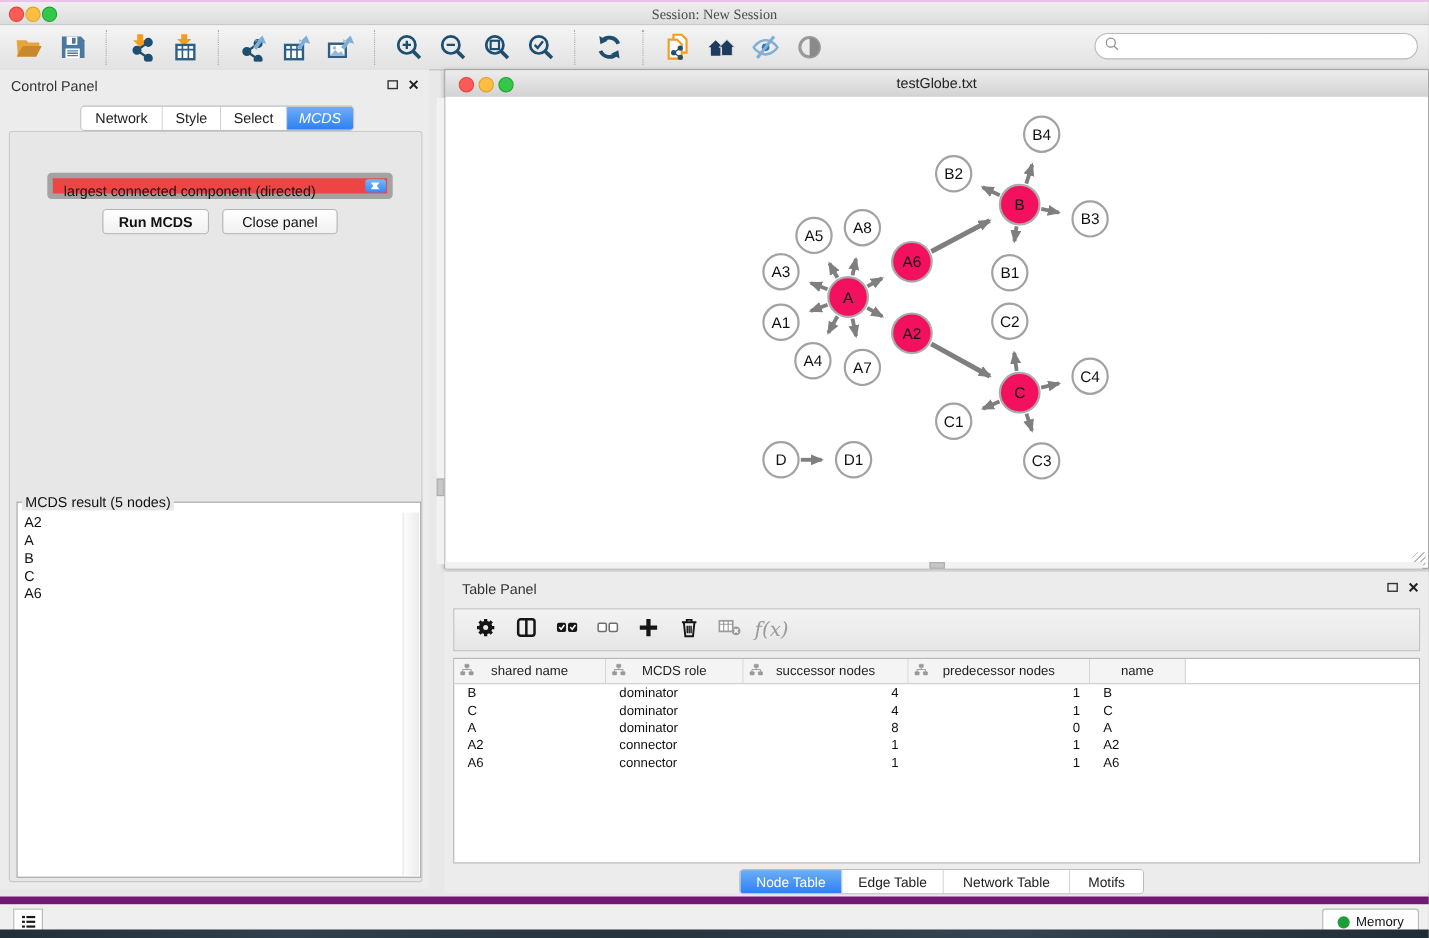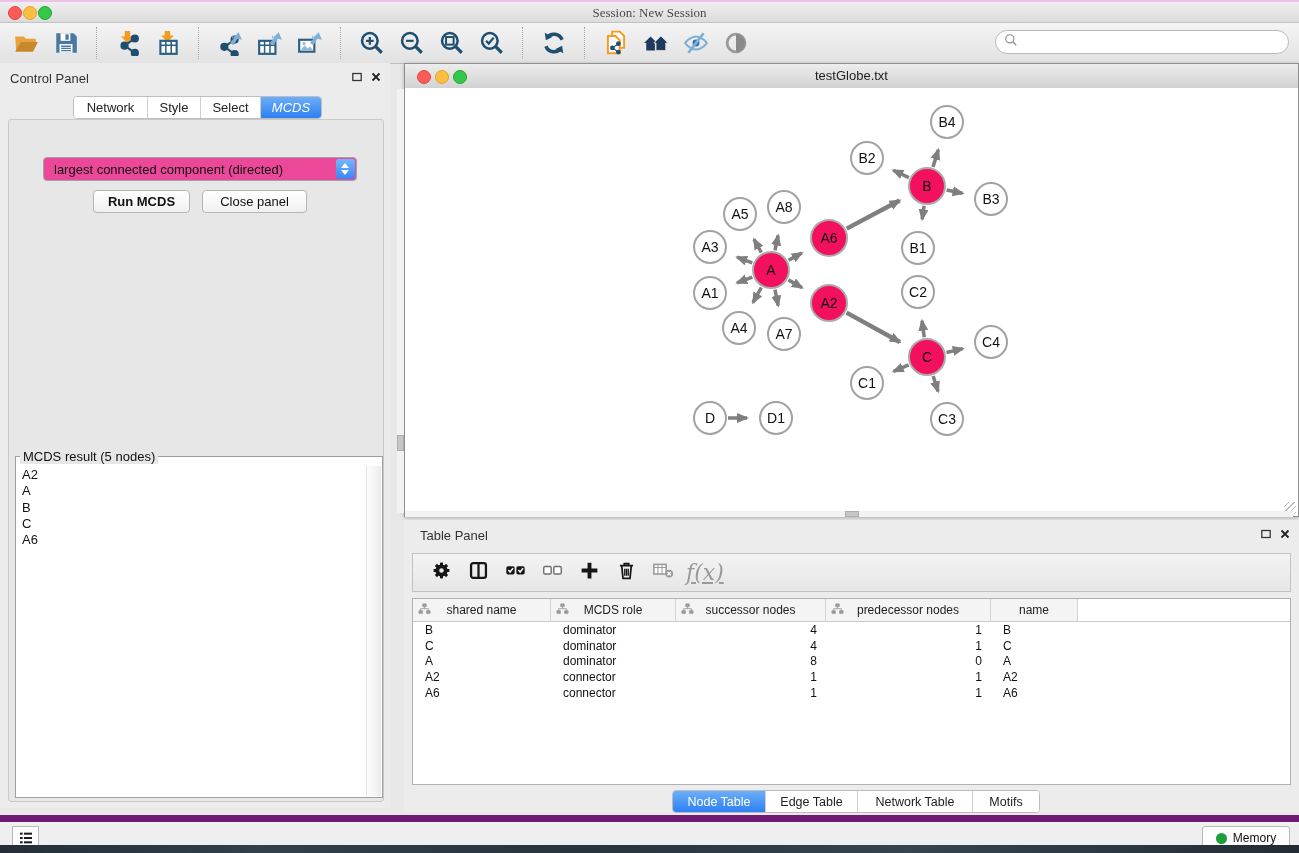--- a/index.html
+++ b/index.html
@@ -28,21 +28,21 @@
   
   #control-panel{left:0;top:63px;width:390px;height:745px;background:#ECECEC;}
   .panel-header{position:absolute;left:10px;top:8px;font-size:13px;color:#333;}
   .panel-ctrl{position:absolute;top:7px;width:14px;height:14px;cursor:pointer;}
   .cp-tabs{position:absolute;left:73px;top:33px;display:flex;height:21px;border-radius:4px;overflow:hidden;border:1px solid #BEBEBE;background:#fff;}
   .cp-tab{display:flex;align-items:center;justify-content:center;font-size:13px;color:#222;background:#fff;border-right:1px solid #CFCFCF;cursor:pointer;}
   .cp-tab:last-child{border-right:none;font-style:italic;}
   .cp-tab.active{background:linear-gradient(#6CAFF8,#2D7FF3);color:#fff;}
   #cp-inner{position:absolute;left:8px;top:56px;width:374px;height:681px;background:#E7E7E7;border:1px solid #C9C9C9;border-radius:3px;}
   #opt-label{position:absolute;left:0;width:100%;top:15px;text-align:center;font-size:13px;color:#111;}
-  #opt-select{position:absolute;left:34px;top:37px;width:314px;height:24px;background:#ec4899;border:1px solid #a3a3a3;border-radius:4px;box-sizing:border-box;cursor:pointer;}
+  #opt-select{position:absolute;left:34px;top:37px;width:314px;height:24px;background:#ef4444;border:5px solid #a3a3a3;border-radius:4px;box-sizing:border-box;cursor:pointer;}
   #opt-select .sel-text{position:absolute;left:10px;top:4px;font-size:13px;color:#111;}
   #opt-select .stepper{position:absolute;right:1px;top:1px;bottom:1px;width:19px;background:linear-gradient(#74B7FB,#3A86F7);border-radius:3px;}
   .chev{position:absolute;left:5px;width:0;height:0;border-left:4.5px solid transparent;border-right:4.5px solid transparent;}
   .chev.up{top:4px;border-bottom:5px solid #fff;}
   .chev.down{bottom:4px;border-top:5px solid #fff;}
   .cp-btn{position:absolute;top:70px;height:23px;background:linear-gradient(#FFFFFF,#F0F0F0);border:1px solid #B5B5B5;border-radius:4px;font-size:13px;color:#111;display:flex;align-items:center;justify-content:center;cursor:pointer;box-sizing:border-box;}
   #run-btn{left:84px;width:97px;font-weight:bold;}
   #closepanel-btn{left:193px;width:105px;}
   #result-fieldset{position:absolute;left:6px;top:336px;width:366px;height:340px;border:1px solid #9F9F9F;background:#fff;}
   #result-legend{position:absolute;top:-8px;left:4px;background:#E7E7E7;padding:0 3px;font-size:13px;color:#111;}
@@ -67,21 +67,21 @@
   #net-vscroll .handle{position:absolute;left:0;top:346px;width:7px;height:16px;background:#C6C6C6;border:1px solid #ADADAD;box-sizing:border-box;}
   #net-hscroll{left:405px;top:511px;width:888px;height:6px;background:#F2F2F2;}
   #net-hscroll .handle{position:absolute;left:440px;top:0;width:14px;height:6px;background:#C6C6C6;border:1px solid #ADADAD;box-sizing:border-box;}
   #net-resize{right:2px;bottom:2px;width:12px;height:12px;background:
     repeating-linear-gradient(135deg,transparent 0 3px,#B9B9B9 3px 4px);}
 
   
   #table-panel{left:404px;top:520px;width:895px;height:292px;background:#ECECEC;}
   #tp-toolbar{position:absolute;left:8px;top:33px;width:879px;height:39px;background:linear-gradient(#F3F3F3,#E6E6E6);border:1px solid #C2C2C2;box-sizing:border-box;display:flex;align-items:center;padding-left:10px;}
   .tp-btn{width:37px;height:30px;display:flex;align-items:center;justify-content:center;cursor:pointer;}
-  .tp-fx{font-family:"DejaVu Serif",serif;font-style:italic;font-size:22px;color:#9A9A9A;margin-left:4px;text-decoration:underline;}
+  .tp-fx{font-family:"DejaVu Serif",serif;font-style:italic;font-size:18px;color:#9A9A9A;margin-left:4px;}
   #tp-table{position:absolute;left:8px;top:78px;width:879px;height:187px;background:#fff;border:1px solid #B2B2B2;box-sizing:border-box;overflow:hidden;}
   #tp-header{display:flex;height:22px;border-bottom:1px solid #C9C9C9;}
   .th{background:#F4F4F4;border-right:1px solid #D4D4D4;display:flex;align-items:center;justify-content:center;font-size:12px;color:#222;box-sizing:border-box;position:relative;}
   .th .attr-ic{position:absolute;left:5px;top:4px;}
   .trow{display:flex;height:15.7px;align-items:center;}
   .td{font-size:12px;color:#111;box-sizing:border-box;white-space:nowrap;overflow:hidden;}
   .td.l{text-align:left;padding-left:12px;}
   .td.r{text-align:right;padding-right:9px;}
   #tp-tabs{position:absolute;left:268px;top:270px;display:flex;height:21px;border-radius:4px;overflow:hidden;border:1px solid #BCBCBC;background:#fff;}
   .tp-tab{display:flex;align-items:center;justify-content:center;font-size:12.5px;color:#222;background:#fff;border-right:1px solid #CFCFCF;cursor:pointer;}

